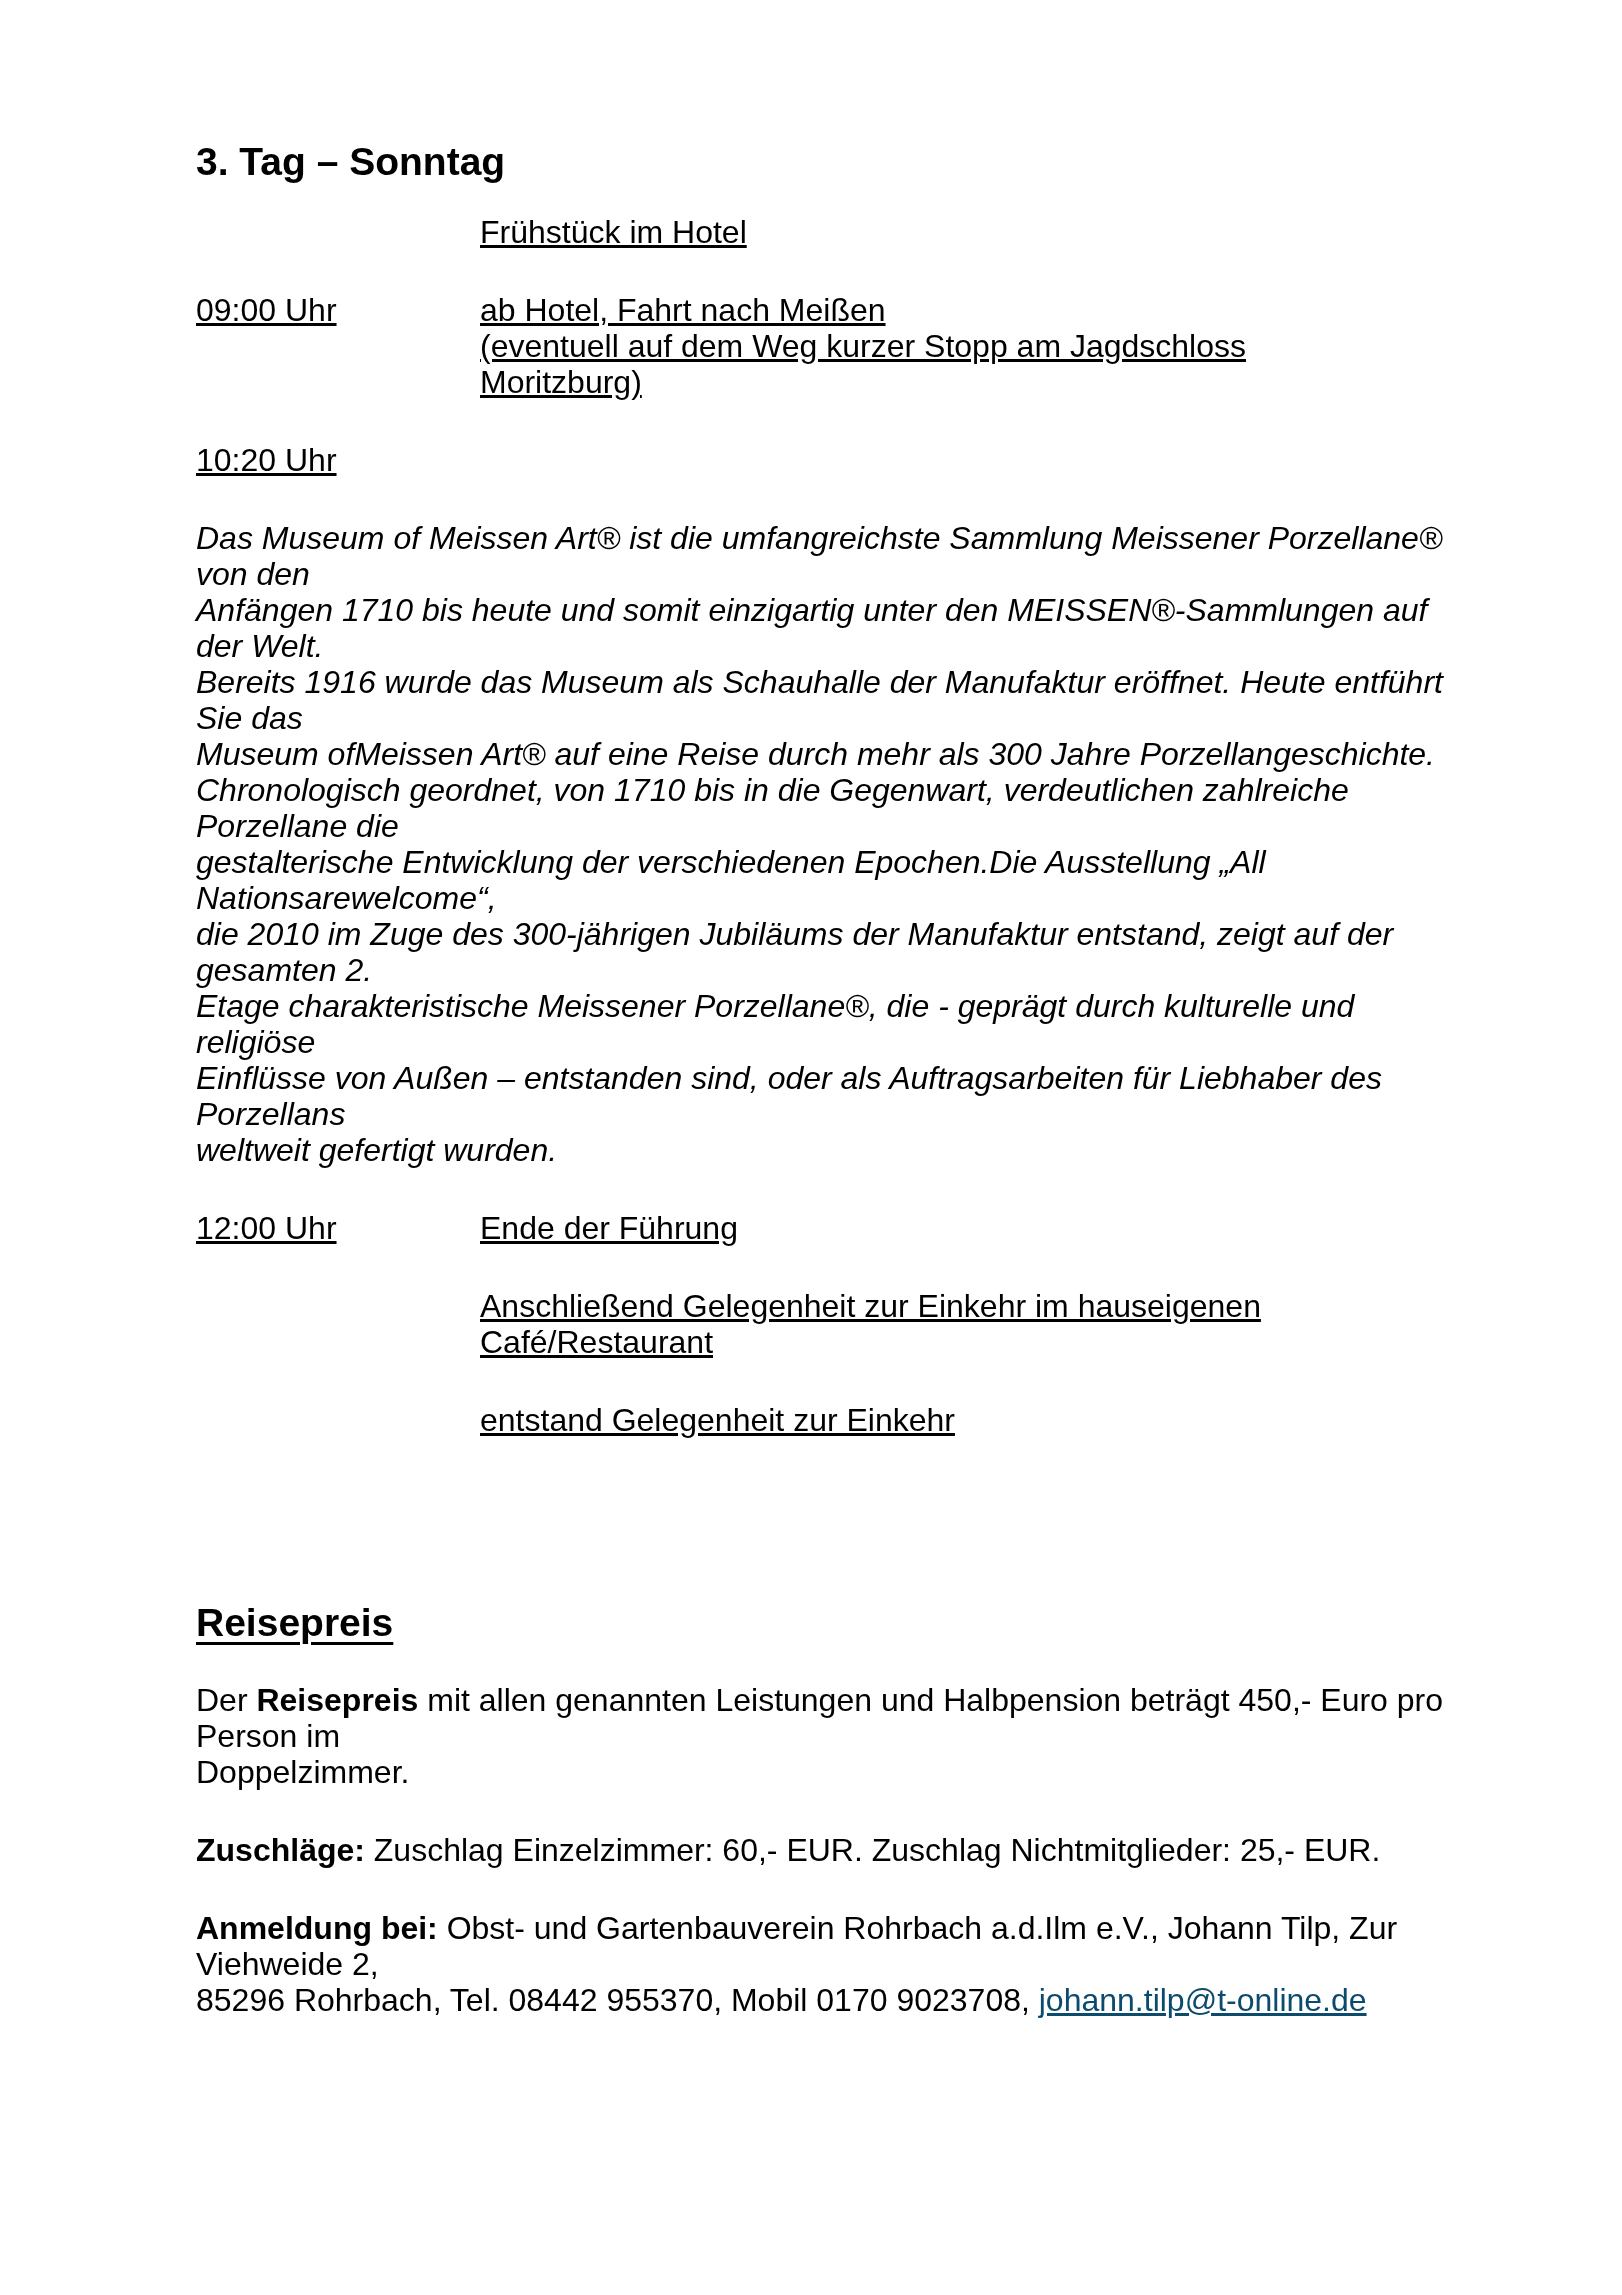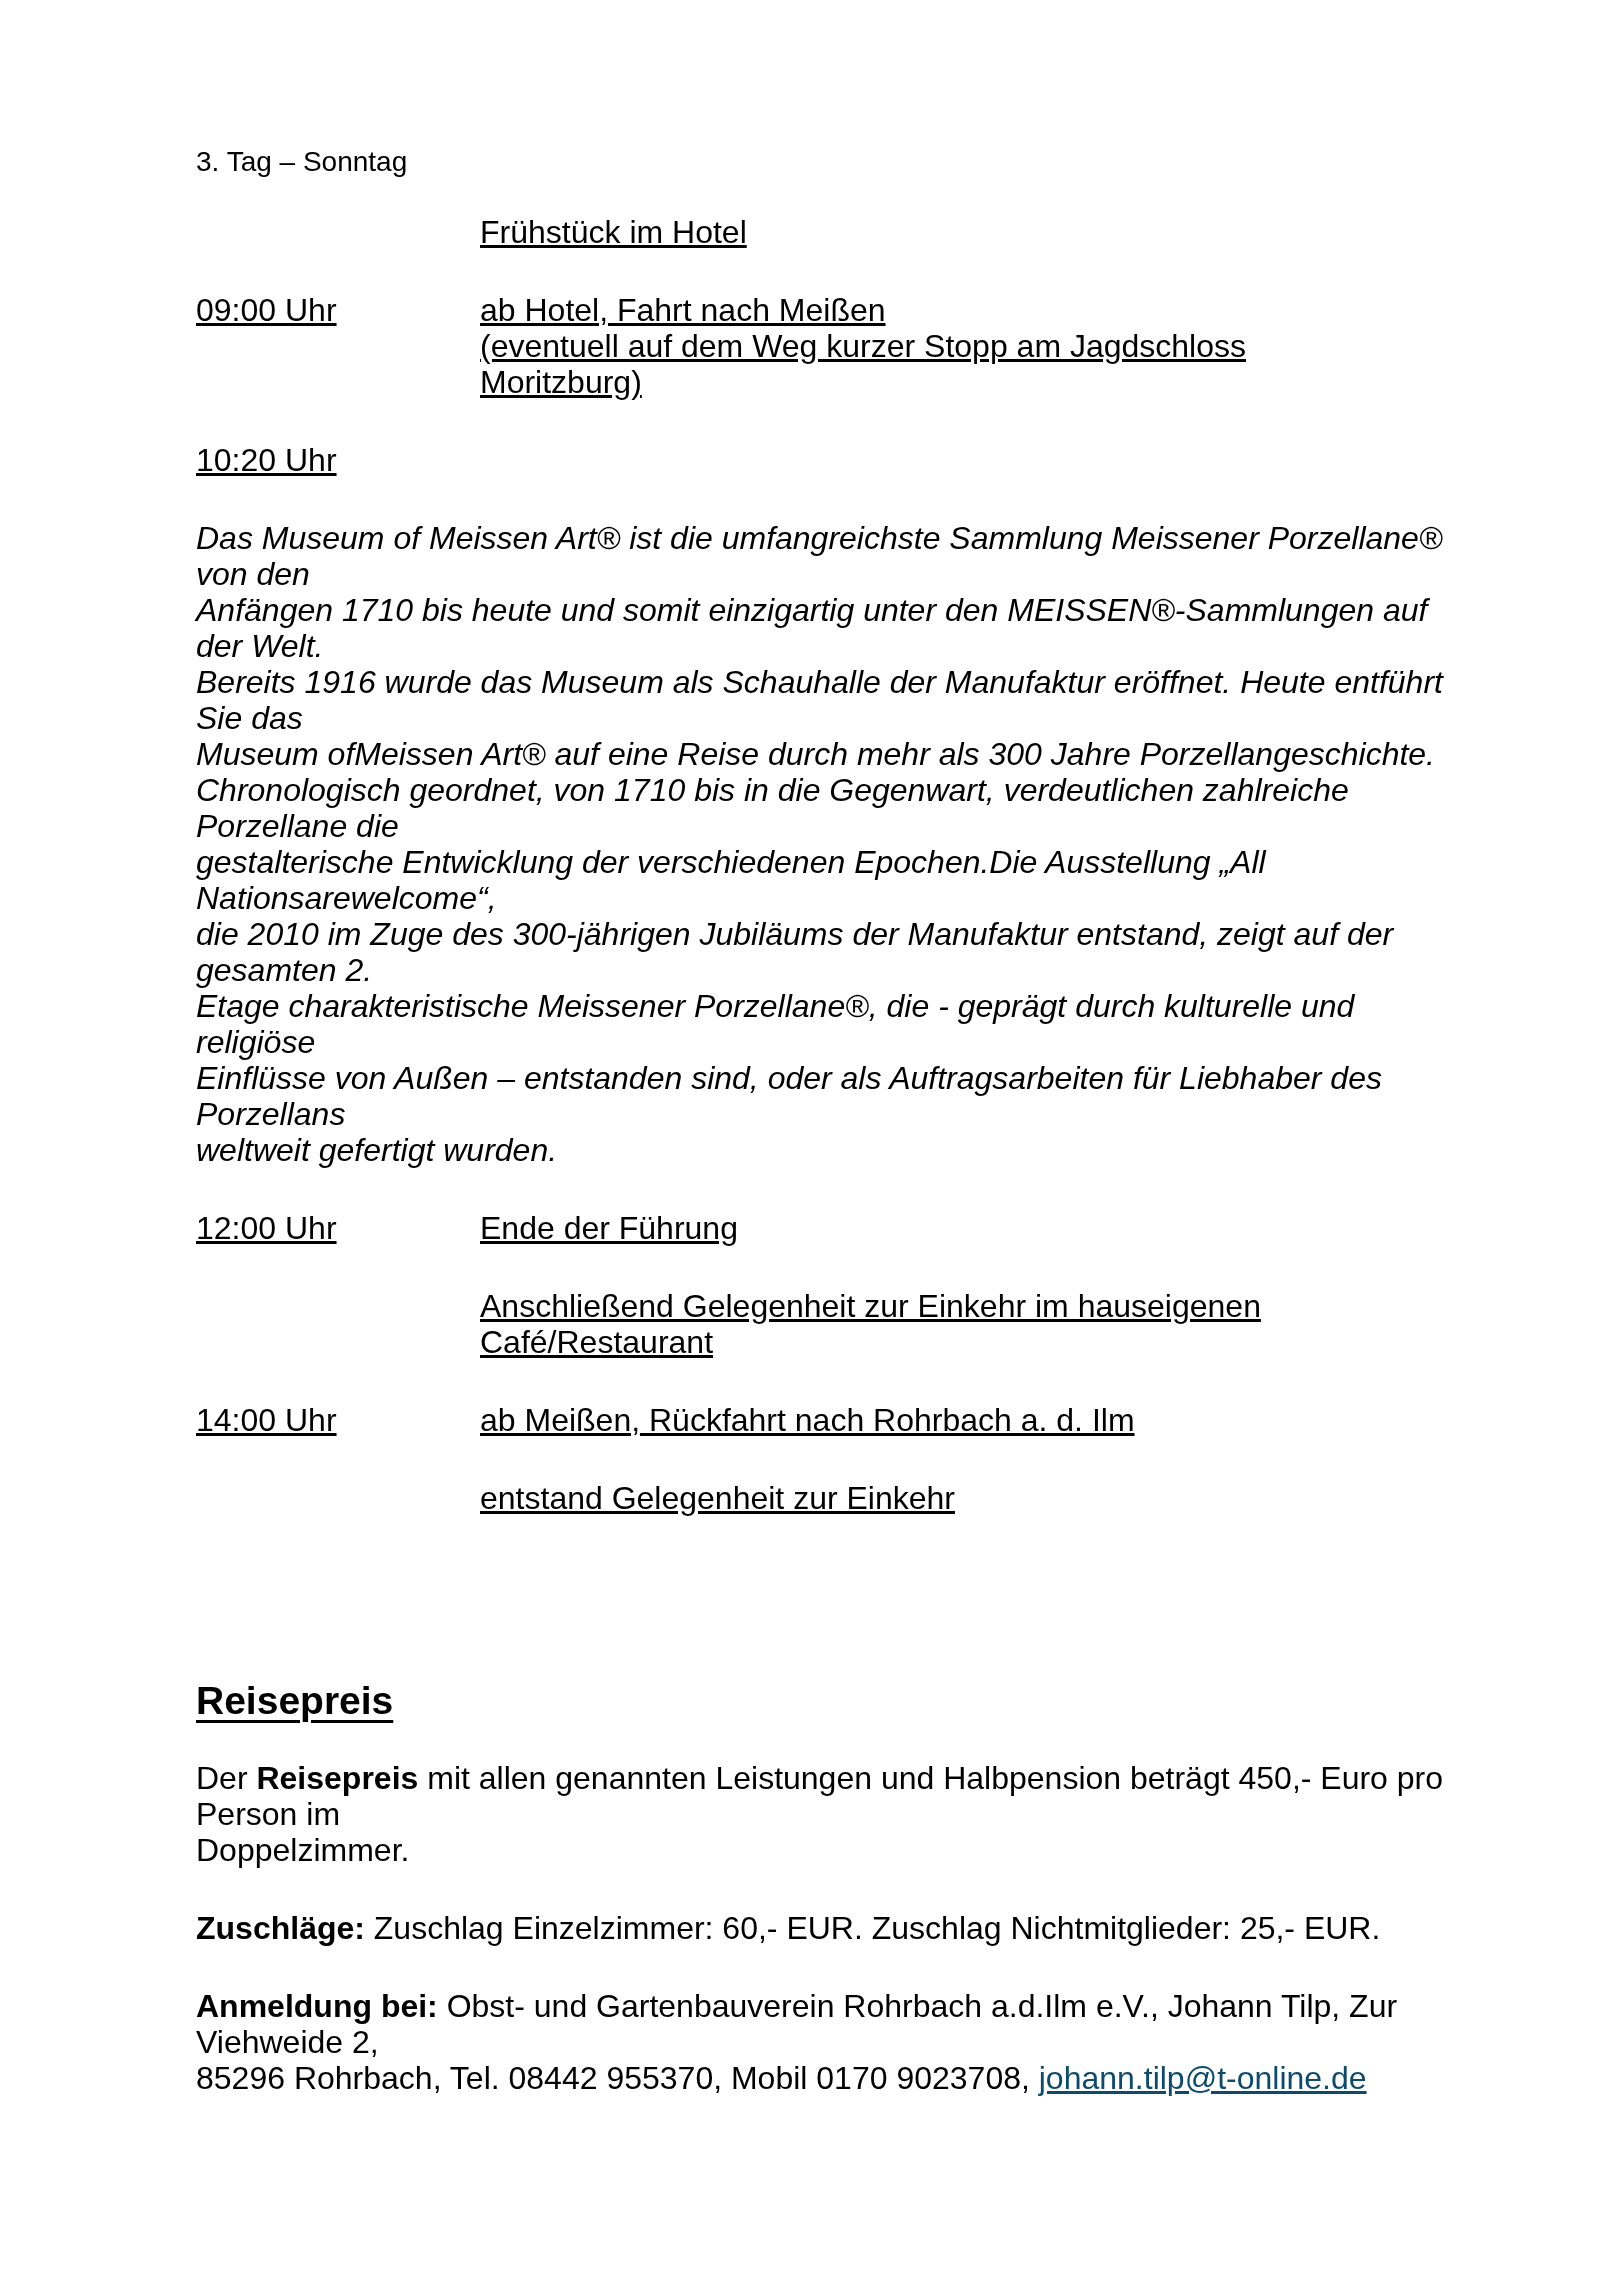--- a/index.html
+++ b/index.html
@@ -15,23 +15,23 @@
     line-height: 36px;
     overflow: hidden;
   }
   .content {
     position: absolute;
     left: 196px;
     top: 0;
     width: 1275px;
   }
   h1.day-heading {
-    font-size: 28px;
+    font-size: 39px;
     line-height: 45px;
-    font-weight: normal;
+    font-weight: bold;
     margin: 139px 0 0 0;
   }
   .schedule { margin: 0; text-decoration: underline; }
   .row { display: flex; margin-top: 42px; align-items: flex-start; }
   .schedule.morning .row:first-child { margin-top: 30px; }
   .row .time { width: 284px; flex: 0 0 284px; }
   .row .desc { flex: 1 1 auto; white-space: pre-line; }
   .museum-para {
     font-style: italic;
     margin: 42px 0 0 0;
@@ -89,24 +89,20 @@
     <div class="schedule afternoon">
         <div class="row">
           <div class="time">12:00 Uhr</div>
           <div class="desc">Ende der Führung</div>
         </div>
         <div class="row">
           <div class="time"></div>
           <div class="desc">Anschließend Gelegenheit zur Einkehr im hauseigenen Café/Restaurant</div>
         </div>
         <div class="row">
-          <div class="time">14:00 Uhr</div>
-          <div class="desc">ab Meißen, Rückfahrt nach Rohrbach a. d. Ilm</div>
-        </div>
-        <div class="row">
           <div class="time"></div>
           <div class="desc">entstand Gelegenheit zur Einkehr</div>
         </div>
       </div>
 
     <h2 class="price-heading">Reisepreis</h2>
 
     <p class="para after-heading"><span>Der </span><b>Reisepreis</b><span> mit allen genannten Leistungen und Halbpension beträgt 450,- Euro pro Person im
 Doppelzimmer.</span></p>
 

